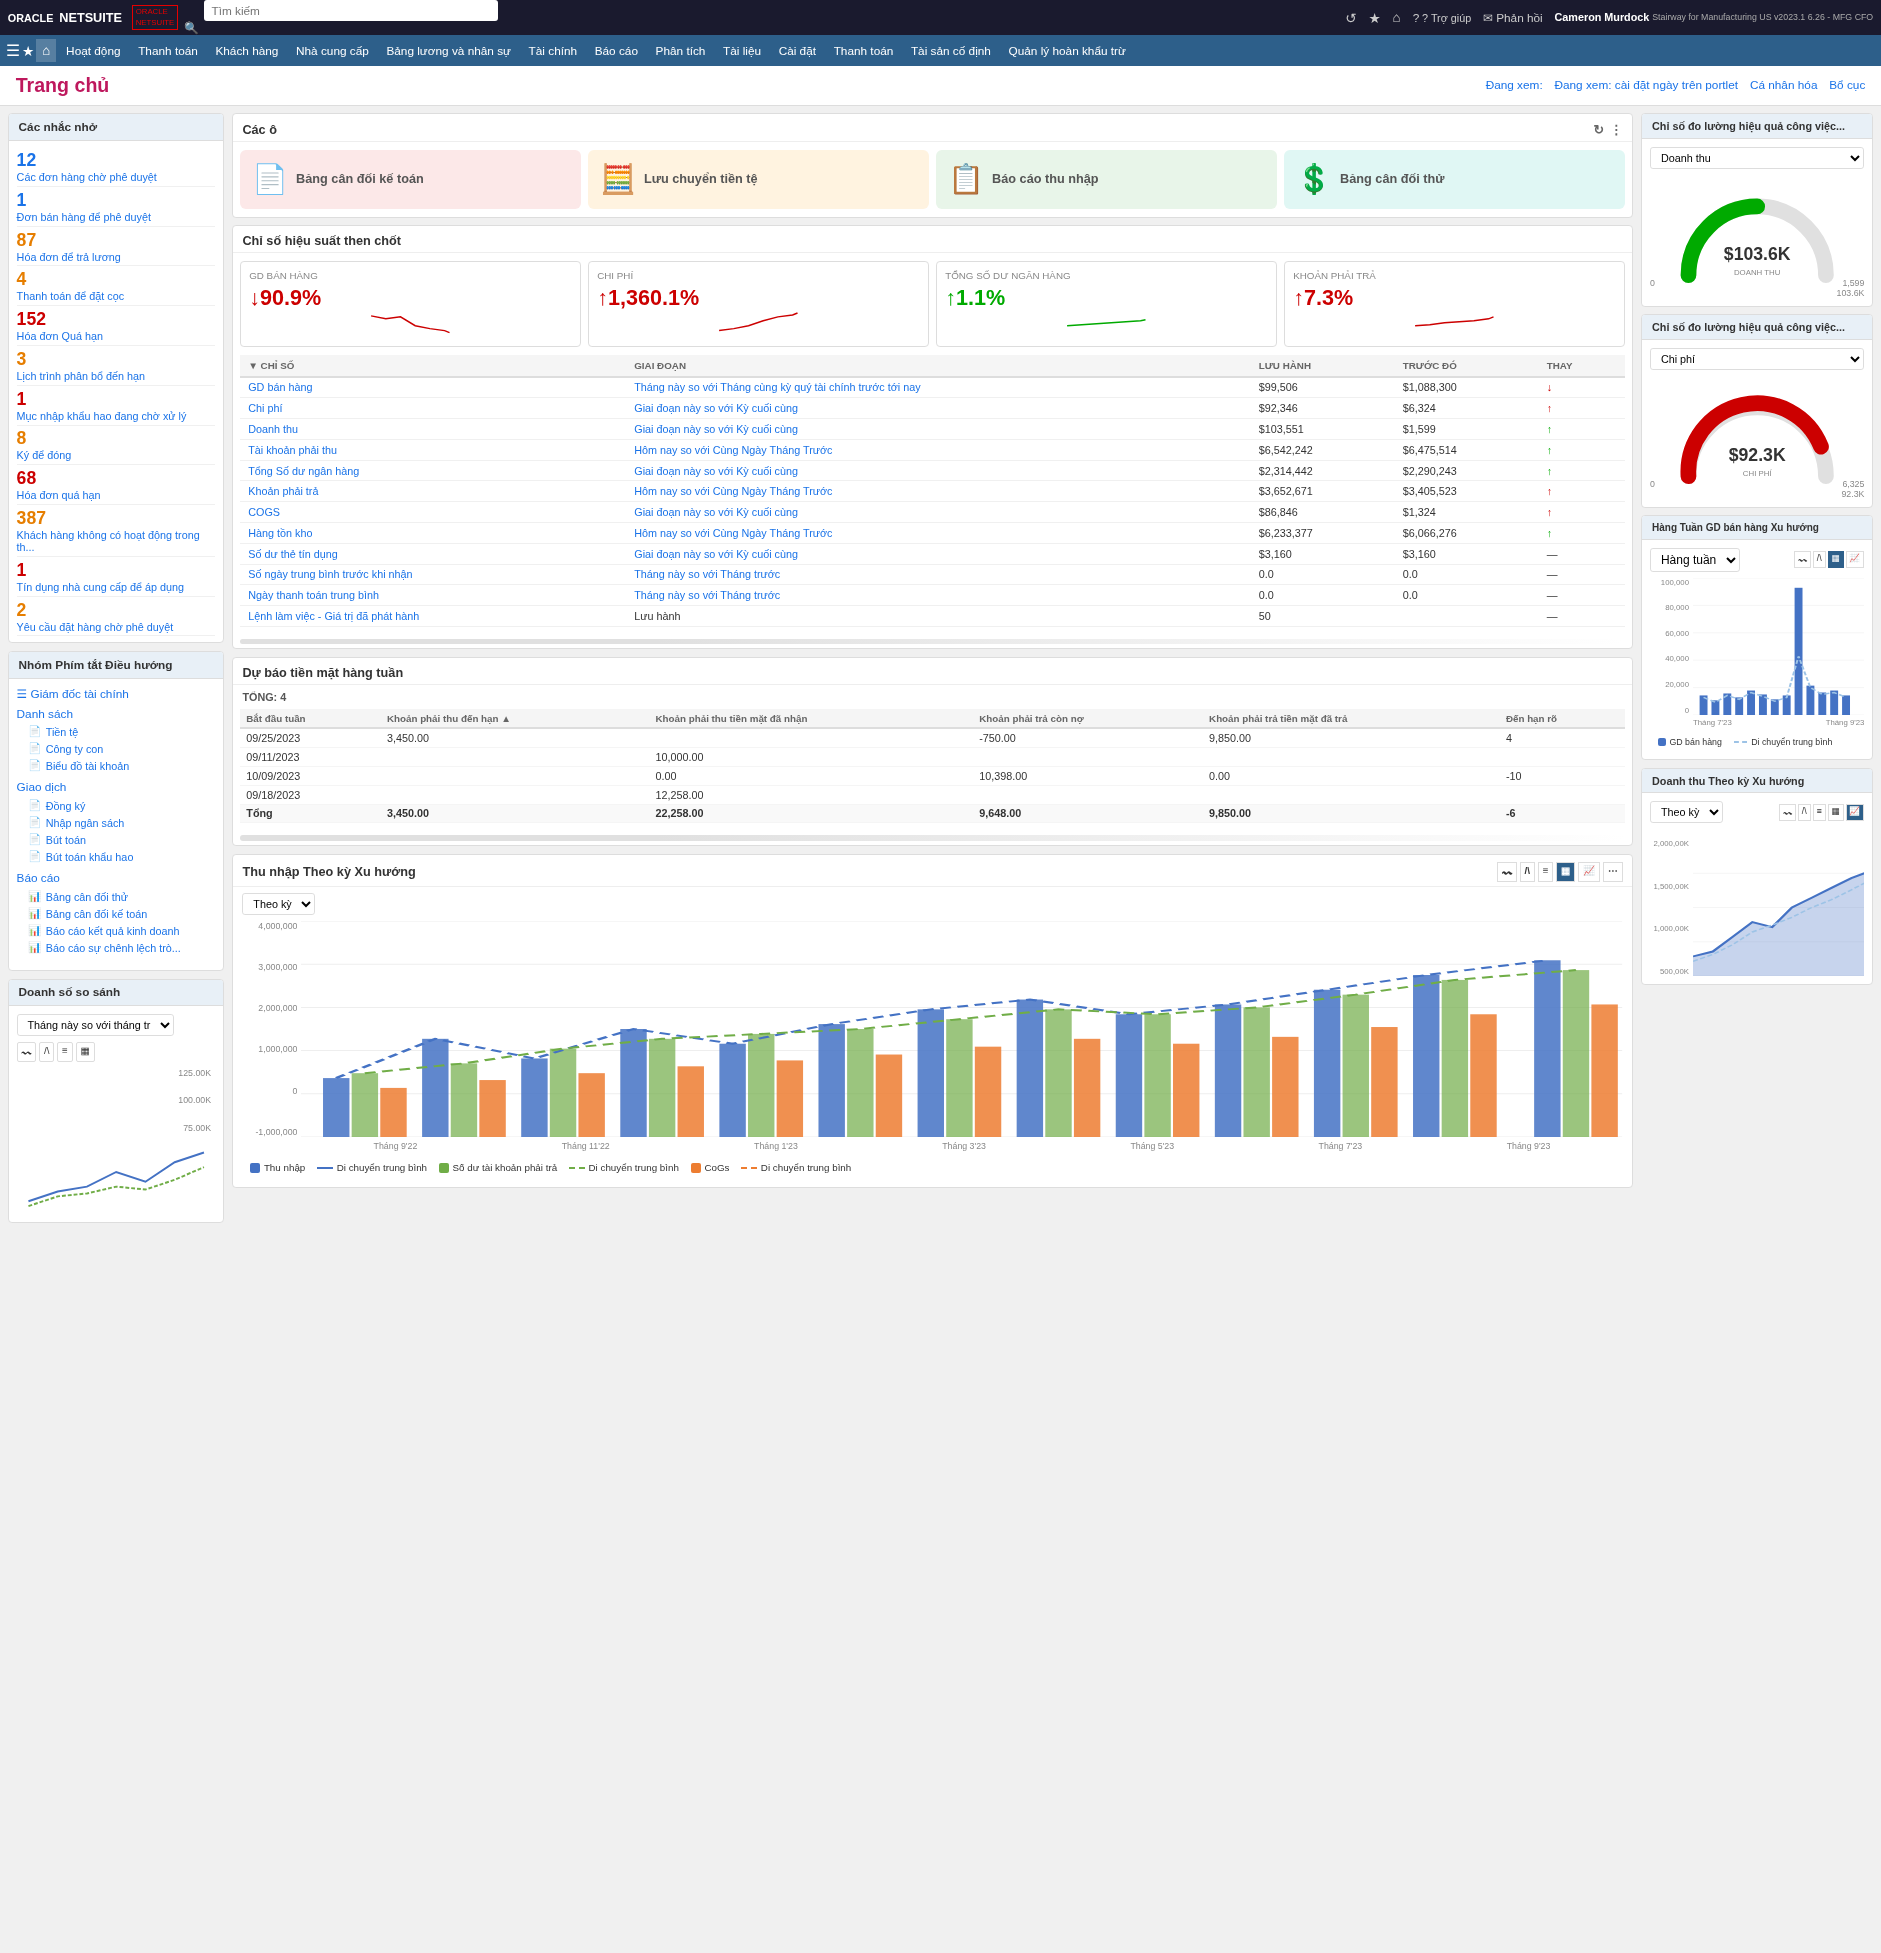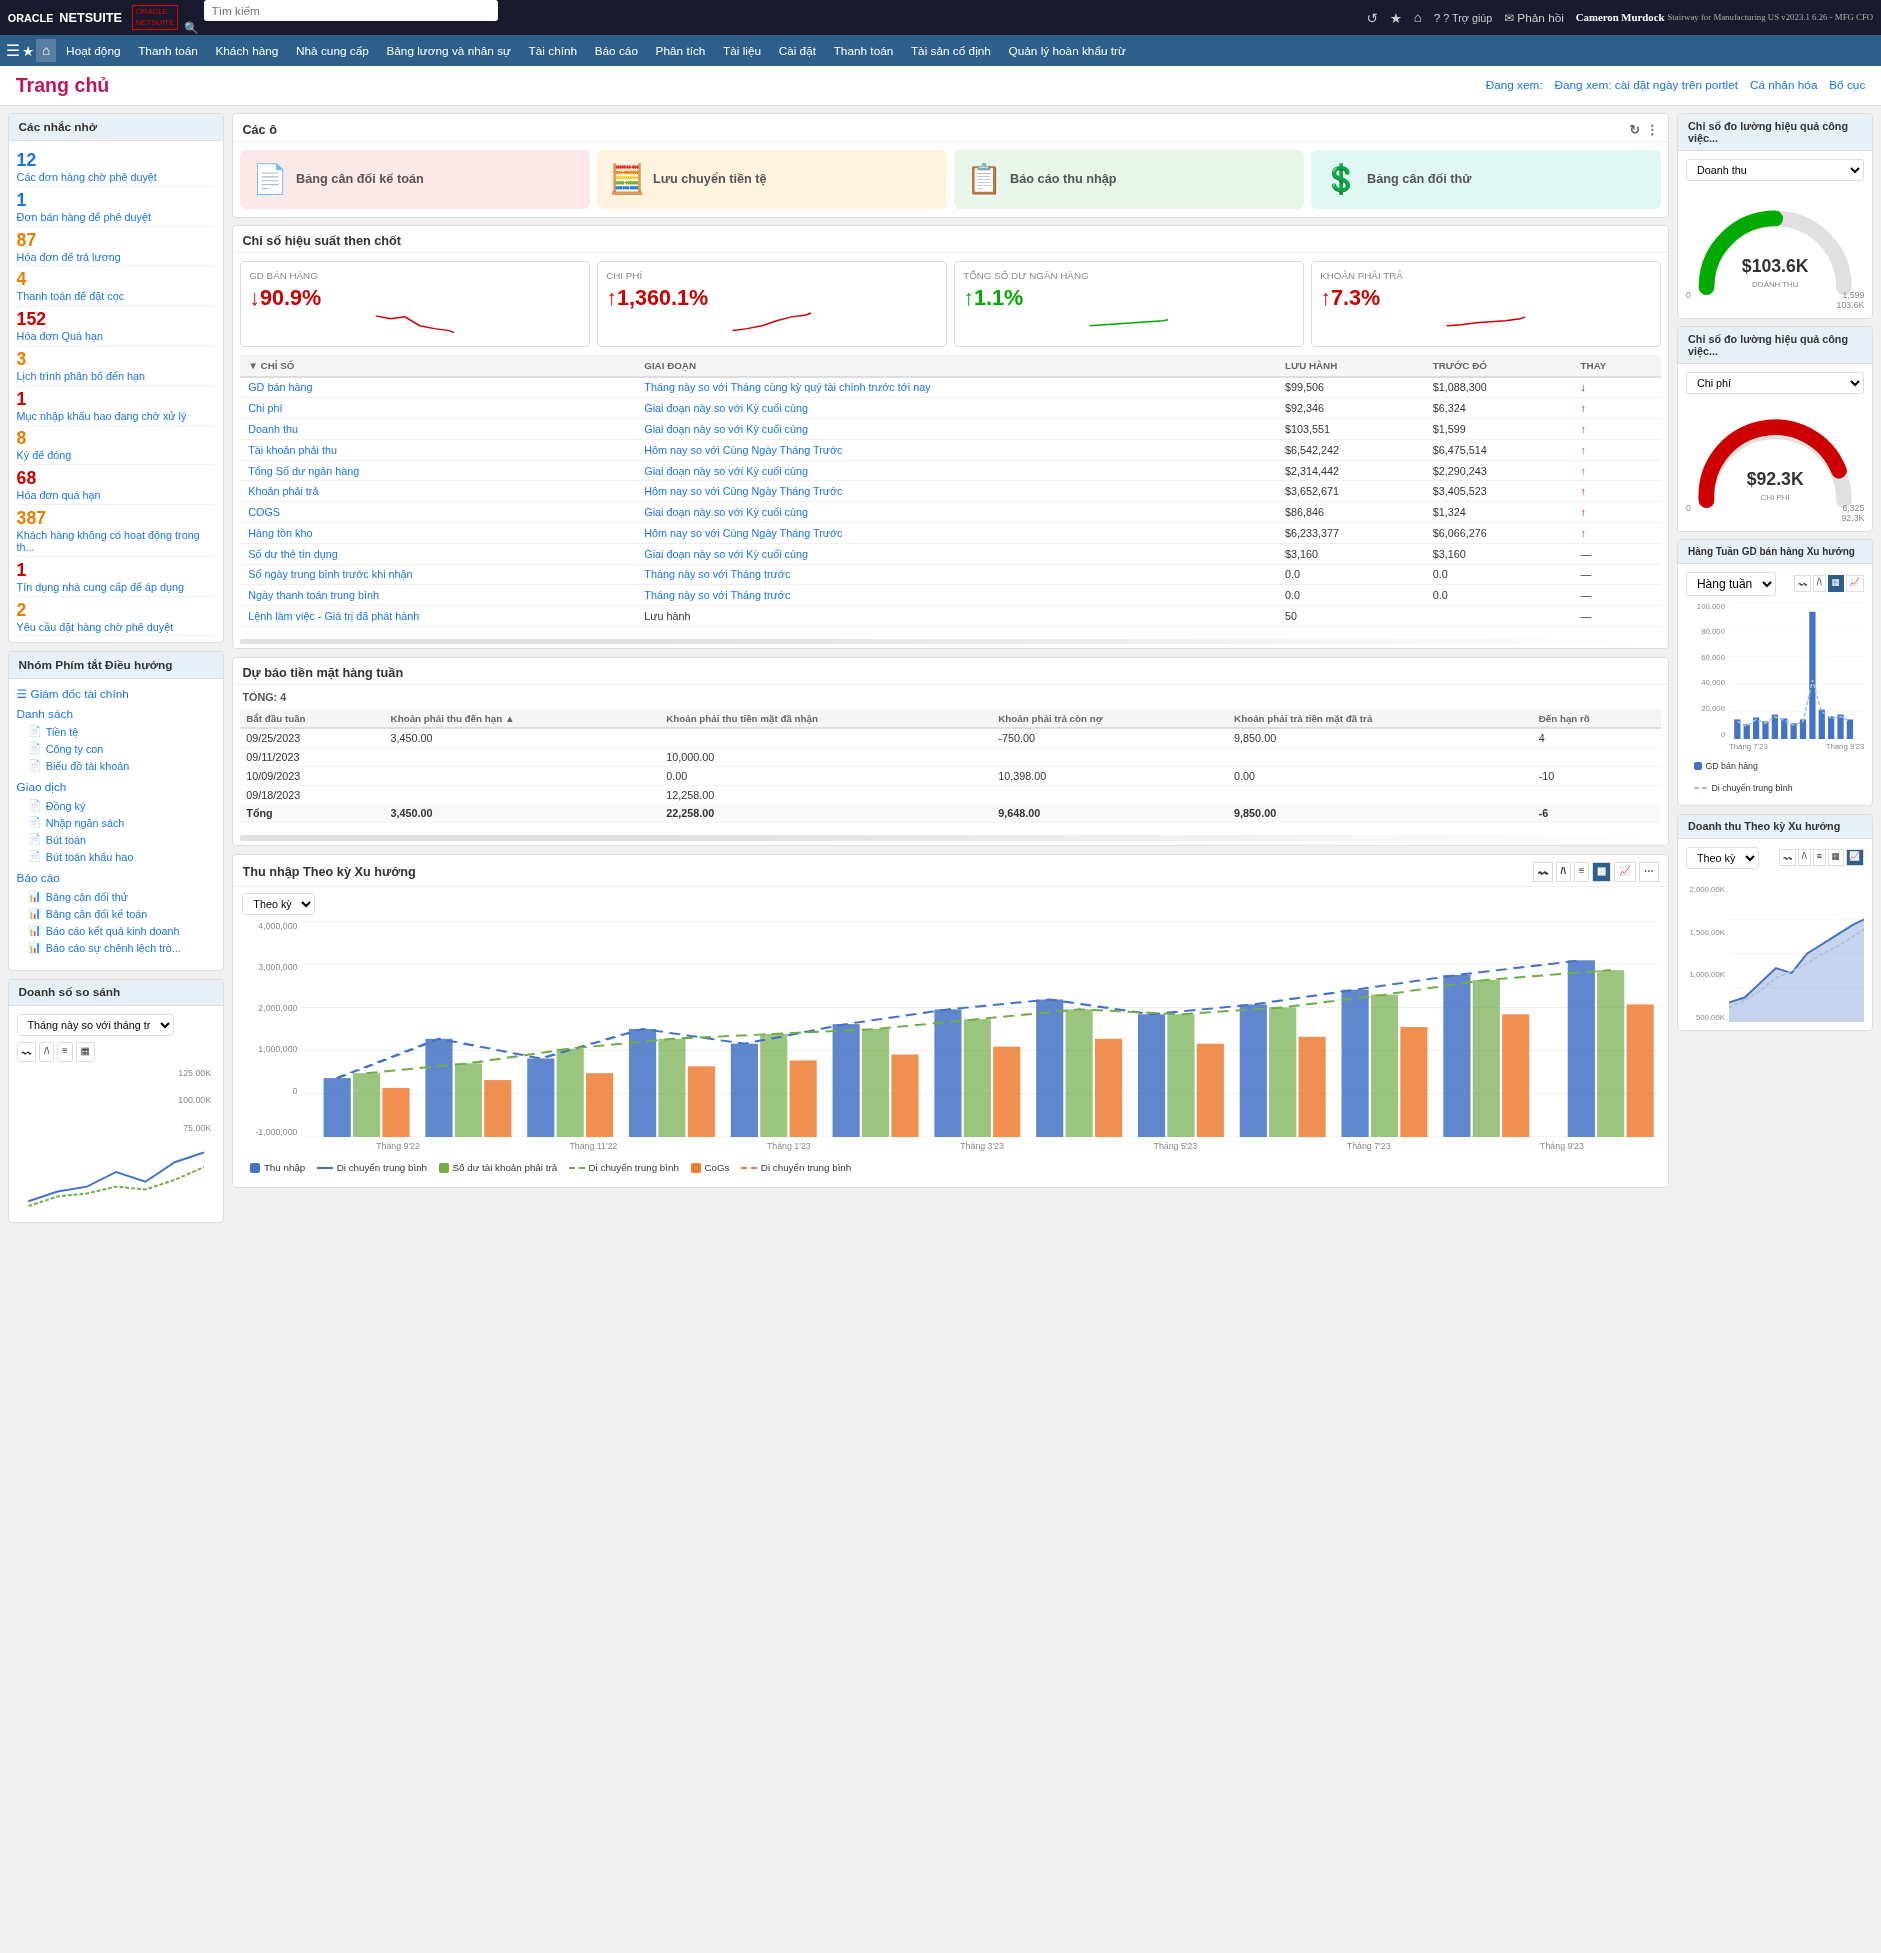--- a/index.html
+++ b/index.html
@@ -20,21 +20,21 @@
     
     .page-header { background: white; padding: 7.8px 15.7px; display: flex; align-items: center; justify-content: space-between; border-bottom: 1px solid #ddd; }
     .page-title { font-size: 19.6px; font-weight: bold; color: #be185d; }
     .page-header-right { display: flex; gap: 11.8px; align-items: center; font-size: 11.8px; color: #555; }
     .page-header-right span { cursor: pointer; color: #1a73e8; }
 
     
     .main-layout { display: flex; gap: 0; padding: 7.8px; gap: 7.8px; }
     .left-col { width: 216px; flex-shrink: 0; display: flex; flex-direction: column; gap: 7.8px; }
     .center-col { flex: 1; display: flex; flex-direction: column; gap: 7.8px; }
-    .right-col { width: 196px; flex-shrink: 0; display: flex; flex-direction: column; gap: 7.8px; }
+    .right-col { width: 232px; flex-shrink: 0; display: flex; flex-direction: column; gap: 7.8px; }
 
     
     .card { background: white; border-radius: 3.9px; border: 1px solid #ddd; overflow: hidden; }
     .card-header { background: #e8f0f7; padding: 5.9px 9.8px; font-weight: bold; font-size: 11.8px; display: flex; align-items: center; justify-content: space-between; border-bottom: 1px solid #ddd; }
     .card-body { padding: 7.8px; }
 
     
     .reminder-item { padding: 2.9px 0; border-bottom: 1px solid #f0f0f0; }
     .reminder-num { font-size: 17.6px; font-weight: bold; }
     .reminder-num.red { color: #cc0000; }
@@ -105,21 +105,21 @@
   <div class="search-bar">
     <input type="text" style="width: 100%; padding: 3.9px 7.8px; border-radius: 2.9px; border: none; font-size: 11.8px;" placeholder="Tìm kiếm">
     <span style="position:relative;right:19.6px;color:#888;">🔍</span>
   </div>
   <div class="nav-icons">
     <span style="color:#ccc;font-size:13.7px;">↺</span>
     <span style="color:#ccc;font-size:13.7px;">★</span>
     <span style="color:#ccc;font-size:13.7px;">⌂</span>
     <span style="color:#ccc;font-size:11.8px;">? <span style="font-size:10.8px;">? Trợ giúp</span></span>
     <span style="color:#ccc;font-size:11.8px;">✉ Phản hồi</span>
-    <span style="color:white;font-size:10.8px;line-height:1.3;text-align:right;font-family:Liberation Serif, serif;">
+    <span style="color:white;font-size:10.8px;line-height:1.3;text-align:right;">
       <div style="font-weight:bold;">Cameron Murdock</div>
       <div style="font-size:8.8px;color:#aaa;">Stairway for Manufacturing US v2023.1 6.26 - MFG CFO</div>
     </span>
   </div>
 </div>
 
 <div class="menu-bar">
   <span style="color:white;font-size:15.7px;cursor:pointer;">☰</span>
   <span style="color:white;font-size:13.7px;cursor:pointer;">★</span>
   <span style="color:white;font-size:13.7px;cursor:pointer;background:rgba(255,255,255,0.2);padding:3.9px 5.9px;">⌂</span>

